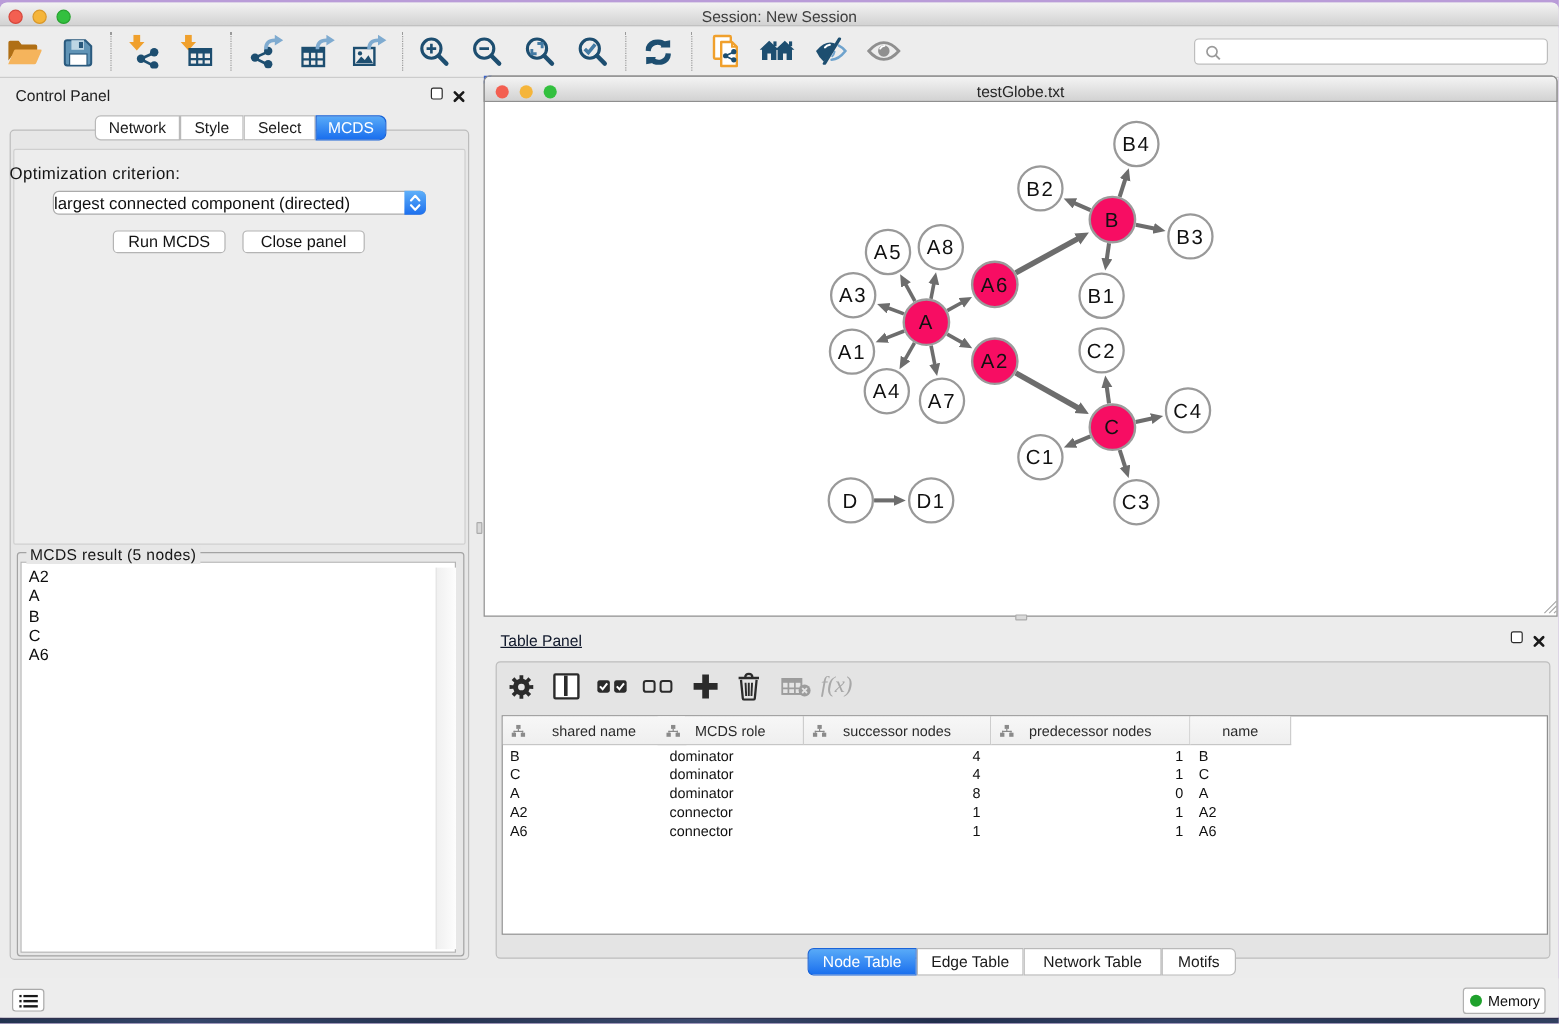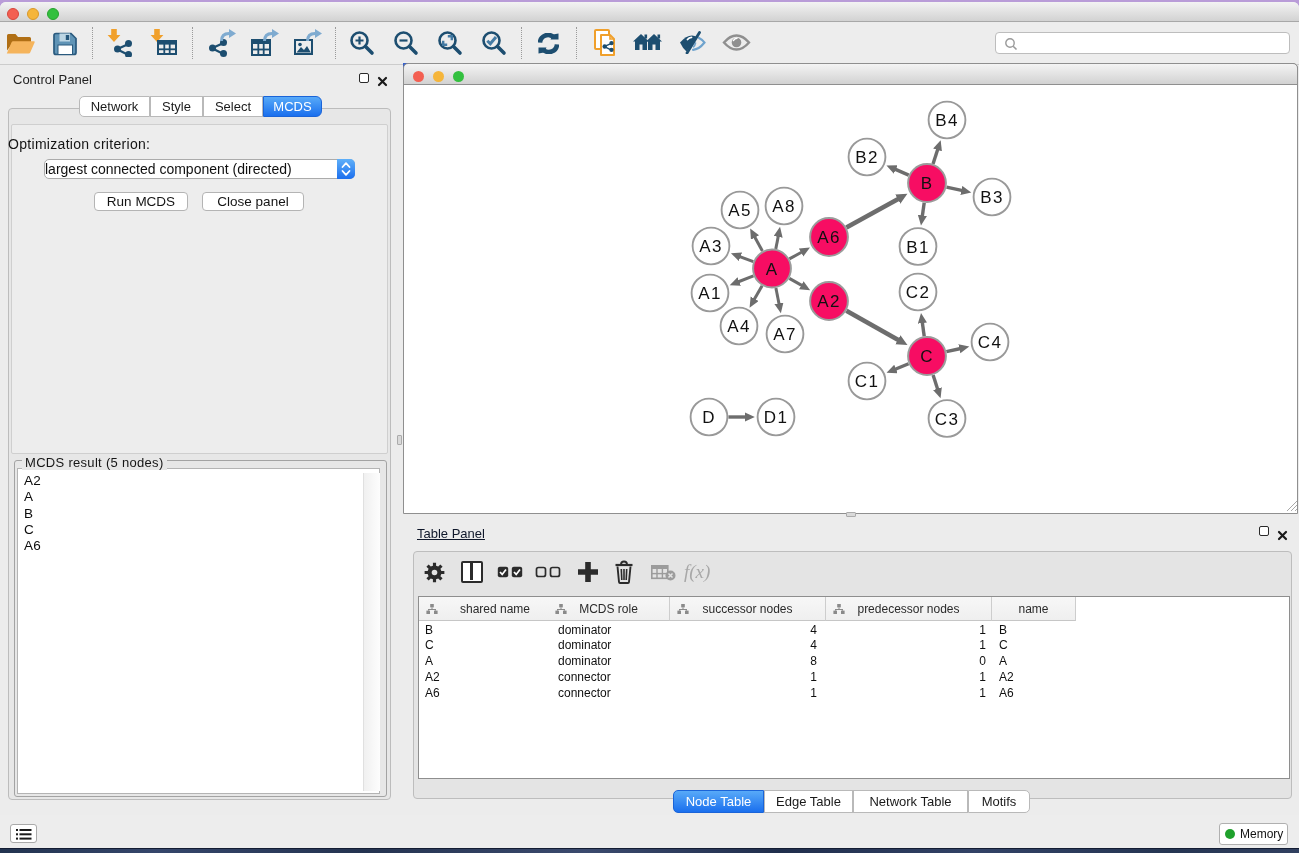--- a/index.html
+++ b/index.html
@@ -86,20 +86,21 @@
   line-height:21px; }
 </style>
 </head>
 <body>
 <div id="appwin" class="abs"></div>
 <div id="bottomdesk" class="abs"></div>
 <div id="titlebar" class="abs">
   <div class="light" style="left:7px; background:#f35f51; border:0.5px solid #d6473c;"></div>
   <div class="light" style="left:27px; background:#f5b53a; border:0.5px solid #d9982a;"></div>
   <div class="light" style="left:47px; background:#33c03f; border:0.5px solid #27a32f;"></div>
+  <div id="wtitle">Session: New Session</div>
 </div>
 <div id="toolbar" class="abs">
 <svg class="ticon" style="left:6px;top:9px" width="30" height="23" viewBox="0 0 30 23">
 <path d="M1,18.5 L1,3.5 Q1,2 2.5,2 L9.5,2 L12,5 L23.5,5 Q25,5 25,6.5 L25,12 L6,12 Z" fill="#b06f15"></path>
 <path d="M0.8,21.5 L5.6,10.2 Q6,9.2 7.1,9.2 L27.8,9.2 Q29.1,9.2 28.6,10.4 L24.2,20.4 Q23.8,21.5 22.6,21.5 Z" fill="#f5b45c"></path>
 </svg>
 <svg class="ticon" style="left:52px;top:8px" width="26" height="26" viewBox="0 0 26 26">
 <path d="M2,4.5 Q2,2.5 4,2.5 L19,2.5 L24,7.5 L24,21.5 Q24,23.5 22,23.5 L4,23.5 Q2,23.5 2,21.5 Z" fill="#6094b6" stroke="#2a5a7e" stroke-width="1.7"></path>
 <rect x="7.5" y="2.5" width="10.5" height="8" fill="#bdd6e4"></rect>
 <rect x="13.8" y="4" width="3.4" height="5" fill="#27587c"></rect>
@@ -259,20 +260,21 @@
 <div id="mcdsscroll" class="abs"></div>
 <div id="mcdslegend" class="abs">MCDS result (5 nodes)</div>
 <div id="netwin" class="abs"></div>
 <svg class="abs" style="left:403px;top:63px" width="8" height="8" viewBox="0 0 8 8">
     <path d="M0,0 L7,0 L0,7 Z" fill="#3a62c8"></path>
   </svg>
 <div id="nettitle" class="abs">
 <div class="nlight" style="left:9px; background:#f35f51;"></div>
 <div class="nlight" style="left:29px; background:#f5b53a;"></div>
 <div class="nlight" style="left:49px; background:#33c03f;"></div>
+<div id="nettext">testGlobe.txt</div>
 </div>
 <svg class="abs" style="left:1284px;top:498px" width="14" height="14" viewBox="0 0 14 14">
 <path d="M13,3 L3,13 M13,7 L7,13 M13,11 L11,13" stroke="#a8a8a8" stroke-width="1"></path>
   </svg>
 <div class="abs" style="left:397px;top:435px;width:5px;height:10px;background:#d9d9d9;border:1px solid #ababab;border-radius:1px"></div>
 <div class="abs" style="left:846px;top:512px;width:10px;height:5px;background:#d9d9d9;border:1px solid #ababab;border-radius:1px"></div>
 <svg id="graph" style="position:absolute;left:404px;top:86px;" width="894" height="427" viewBox="404 86 894 427">
 <defs>
 <marker id="ah" markerWidth="12" markerHeight="11" refX="1.5" refY="4.6" orient="auto" markerUnits="userSpaceOnUse">
         <path d="M0,0 L10.2,4.6 L0,9.2 z" fill="#6d6d6d"></path>

